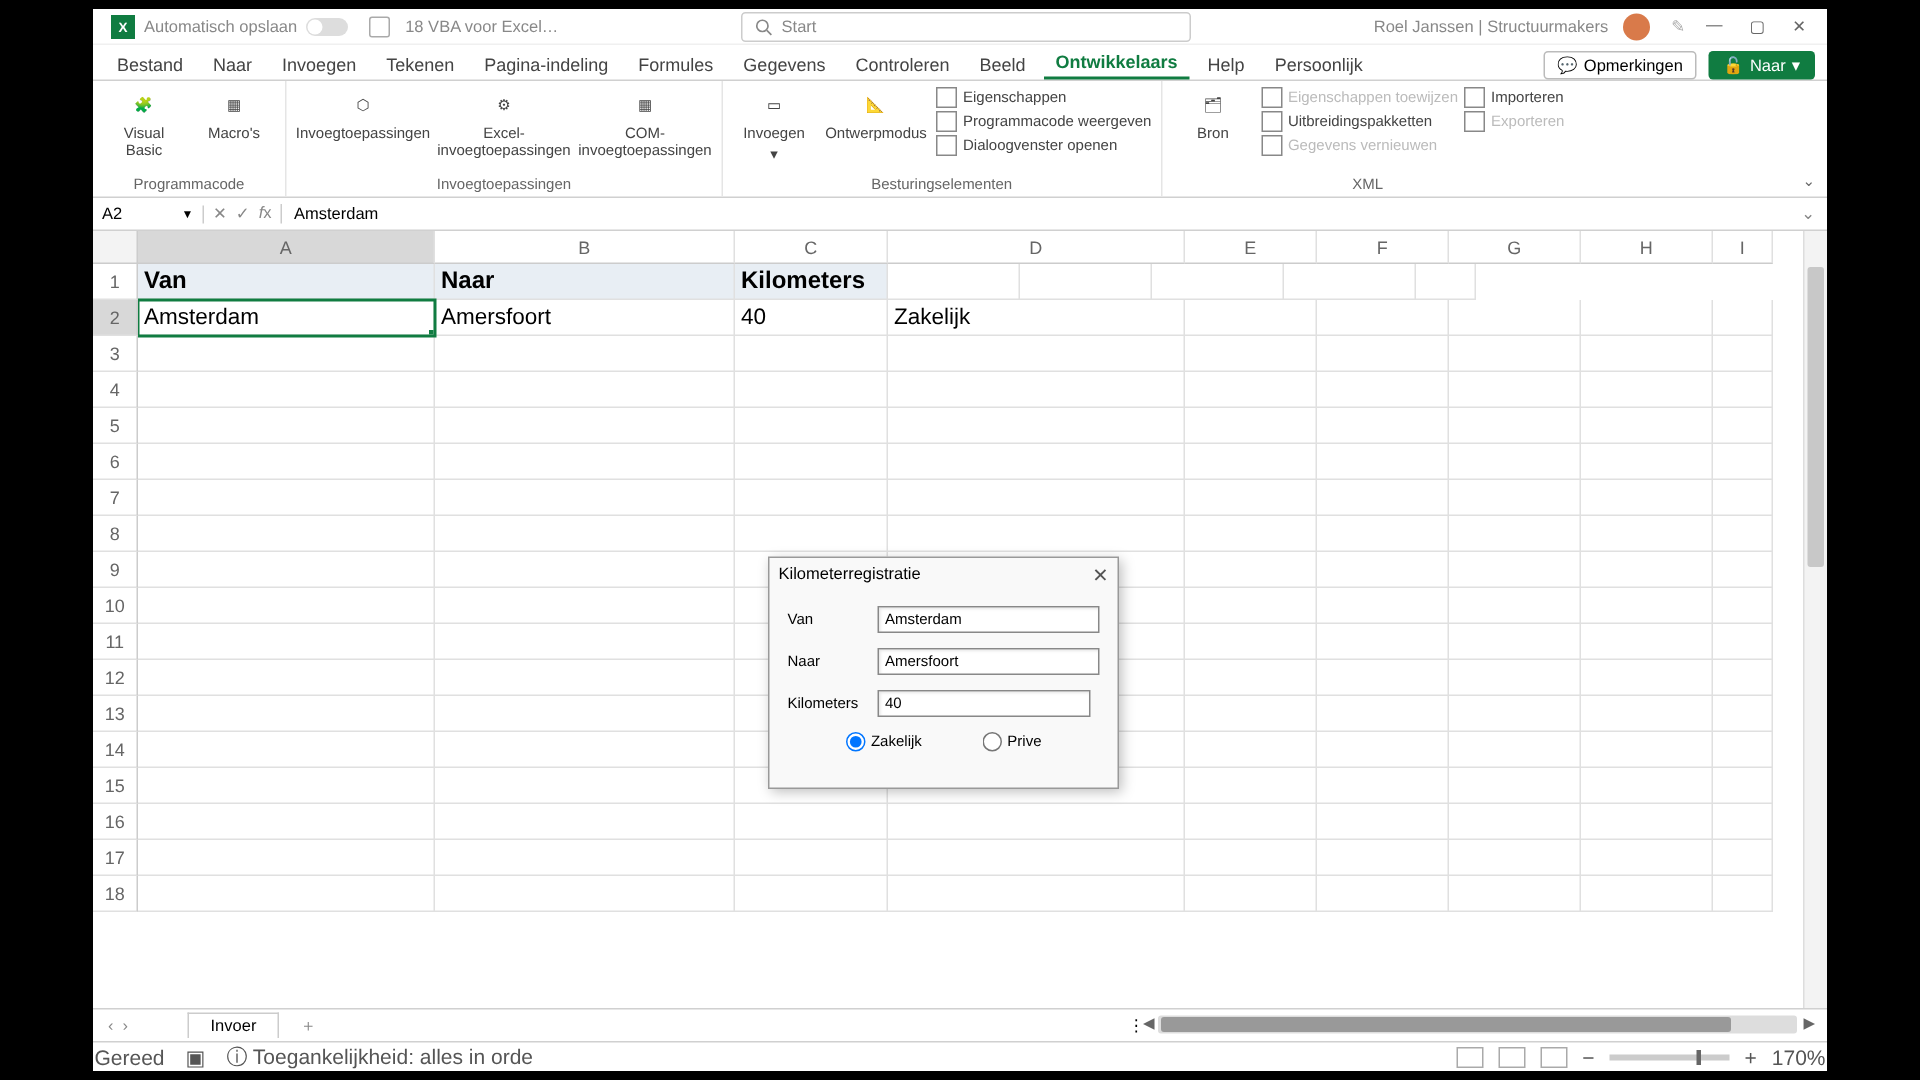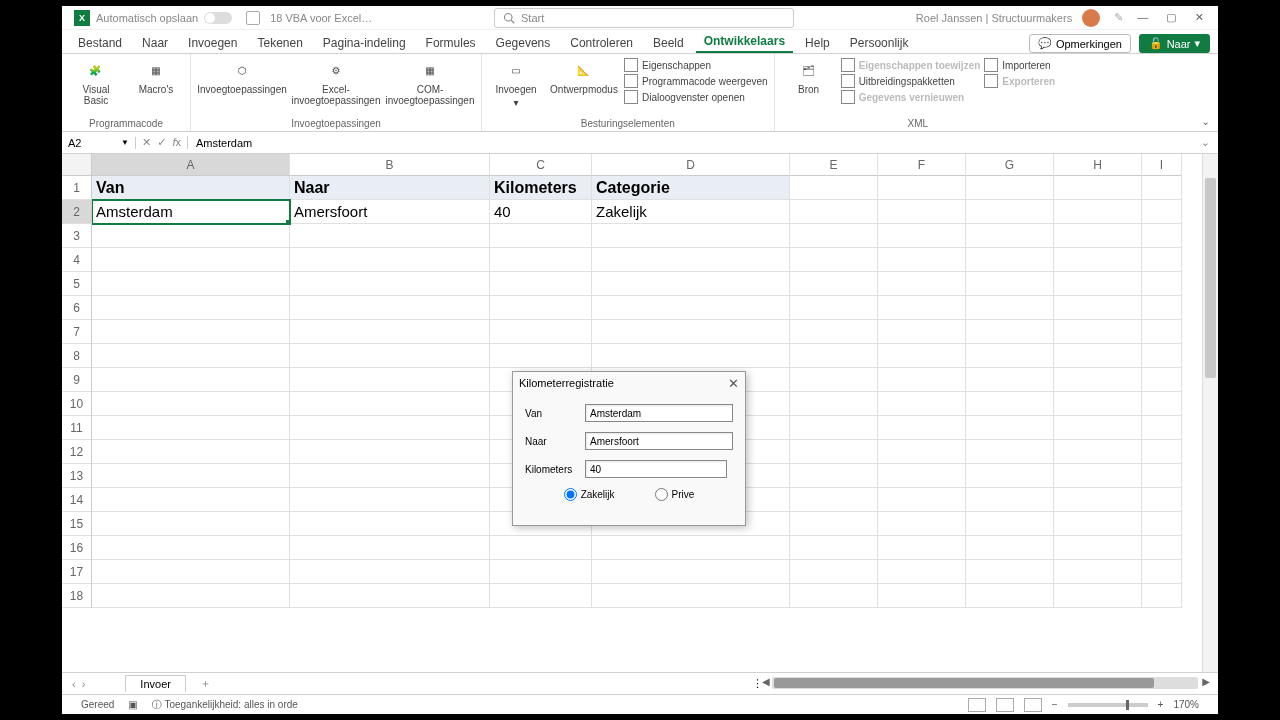--- a/index.html
+++ b/index.html
@@ -30,21 +30,21 @@
 
 
 .ribbon { height:78px; background:#fff; border-bottom:1px solid #d0d0d0; display:flex; font-size:10px; color:#444; position:relative; }
 .rgroup { border-right:1px solid #e5e5e5; padding:2px 6px 0 6px; display:flex; flex-direction:column; }
 .rgroup-body { flex:1; display:flex; align-items:flex-start; gap:4px; }
 .rgroup-label { text-align:center; font-size:10px; color:#666; padding-bottom:2px; }
 .big-btn { display:flex; flex-direction:column; align-items:center; justify-content:flex-start; width:56px; padding-top:2px; gap:2px; text-align:center; cursor:pointer; }
 .big-btn .ic { width:24px; height:24px; display:flex; align-items:center; justify-content:center; }
 .small-list { display:flex; flex-direction:column; gap:2px; padding-top:2px; }
 .small-btn { display:flex; align-items:center; gap:4px; cursor:pointer; white-space:nowrap; }
-.small-btn.disabled { color:#bbb;font-weight:bold; }
+.small-btn.disabled { color:#bbb; }
 .ic-sq { width:14px; height:14px; border:1px solid #888; display:inline-block; }
 .ribbon-collapse { position:absolute; right:8px; bottom:4px; cursor:pointer; color:#666; }
 
 
 .fbar { height:22px; border-bottom:1px solid #d0d0d0; display:flex; align-items:center; font-size:11px; }
 .namebox { width:74px; border-right:1px solid #ccc; padding:0 6px; display:flex; align-items:center; justify-content:space-between; }
 .fb-icons { display:flex; gap:6px; padding:0 6px; color:#888; border-right:1px solid #ccc; }
 .fb-content { padding:0 8px; flex:1; }
 .fb-collapse { padding:0 8px; color:#888; }
 
@@ -88,21 +88,21 @@
 .sheetbar { height:22px; border-top:1px solid #d0d0d0; display:flex; align-items:center; font-size:11px; position:relative; }
 .sheet-nav { display:flex; gap:6px; padding:0 10px; color:#888; }
 .sheet-tab { padding:2px 14px; border:1px solid #ccc; border-bottom:none; background:#fff; margin-left:30px; }
 .sheet-add { margin-left:14px; color:#888; cursor:pointer; }
 .hscroll { position:absolute; right:20px; left:710px; top:4px; height:12px; background:#ddd; border-radius:2px; }
 .hscroll-thumb { position:absolute; left:2px; top:1px; height:10px; width:380px; background:#999; border-radius:2px; }
 .hscroll-ar { position:absolute; top:3px; color:#666; font-size:10px;}
 .hscroll-ar.l{left:700px;} .hscroll-ar.r{right:8px;}
 
 
-.status { height:20px; border-top:1px solid #d0d0d0; display:flex; align-items:center; font-size:10px; color:#555; padding:0 19px; gap:14px; }
+.status { height:20px; border-top:1px solid #d0d0d0; display:flex; align-items:center; font-size:14px; color:#555; padding:0 1px; gap:14px; }
 .status .right { margin-left:auto; display:flex; align-items:center; gap:10px; }
 .view-btn { width:18px; height:14px; border:1px solid #aaa; display:inline-block; }
 .zoom-slider { width:80px; height:4px; background:#ccc; position:relative; }
 .zoom-slider::after { content:""; position:absolute; left:58px; top:-3px; width:3px; height:10px; background:#666; }
 </style>
 </head>
 <body>
 
 <div class="app">
 
@@ -306,21 +306,20 @@
           <div class="colhdr" style="width: 88px;">F</div>
           <div class="colhdr" style="width: 88px;">G</div>
           <div class="colhdr" style="width: 88px;">H</div>
           <div class="colhdr" style="width: 40px;">I</div>
         </div>
       <div id="gridrows">
           <div class="datarow">
             <div class="cell hdr-cell" style="width: 198px;">Van</div>
             <div class="cell hdr-cell" style="width: 200px;">Naar</div>
             <div class="cell hdr-cell" style="width: 102px;">Kilometers</div>
-            <div class="cell hdr-cell" style="width: 198px;">Categorie</div>
             <div class="cell" style="width: 88px;"></div>
             <div class="cell" style="width: 88px;"></div>
             <div class="cell" style="width: 88px;"></div>
             <div class="cell" style="width: 88px;"></div>
             <div class="cell" style="width: 40px;"></div>
           </div>
           <div class="datarow">
             <div class="cell active-cell" style="width: 198px;">Amsterdam</div>
             <div class="cell" style="width: 200px;">Amersfoort</div>
             <div class="cell" style="width: 102px;">40</div>

